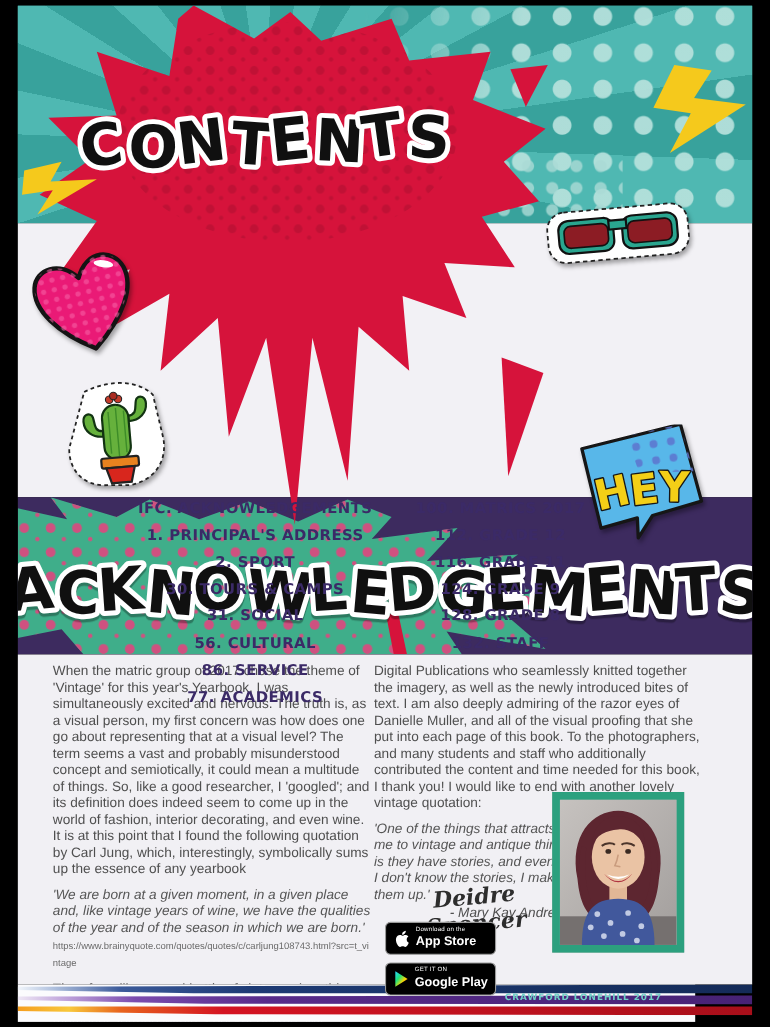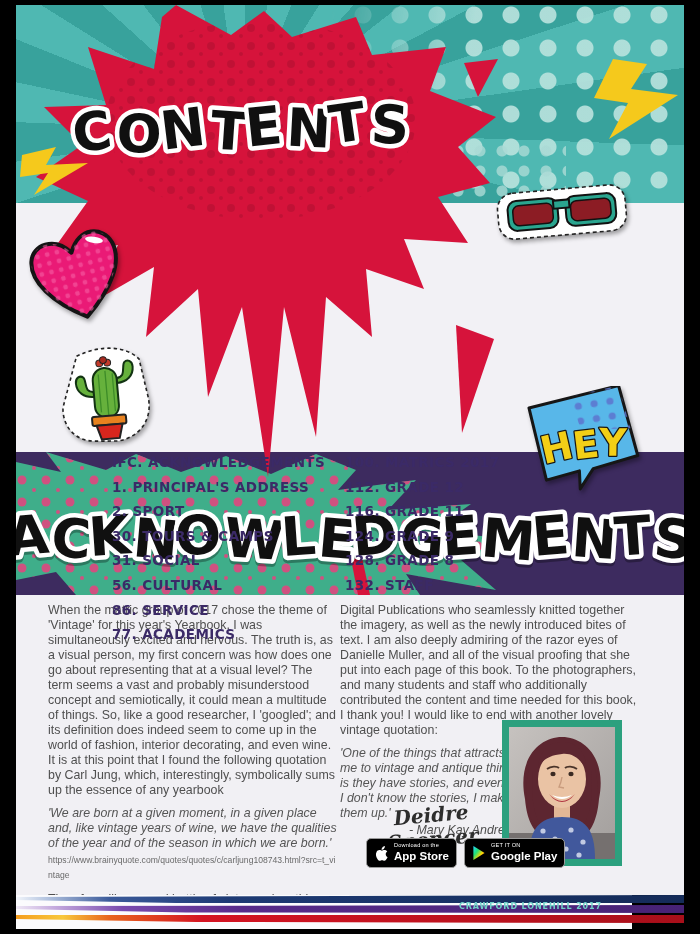--- a/index.html
+++ b/index.html
@@ -18,21 +18,21 @@
         mask-image:linear-gradient(100deg,transparent 4%,#000 40%);}
   .dots-small{position:absolute;left:150px;top:140px;width:400px;height:58px;
         background-image:radial-gradient(circle at 6px 6px,rgba(170,218,213,.9) 0 5px,transparent 6px);
         background-size:22px 20px;opacity:.9;}
 
   .burst-red{position:absolute;left:10px;top:0;width:480px;height:478px;z-index:3;pointer-events:none;}
   .sticker{position:absolute;z-index:4;pointer-events:none;filter:drop-shadow(2px 3px 2px rgba(0,0,0,.35));}
 
   
   .contents{position:relative;width:668px;height:249px;background:#f2f1f5;}
-  .toc-col{position:absolute;top:247px;z-index:5;text-align:left;}
+  .toc-col{position:absolute;top:247px;z-index:5;text-align:center;}
   .toc-left{left:96px;width:240px;}
   .toc-right{left:329px;width:220px;}
   .toc-item{font-family:"DejaVu Sans",sans-serif;font-weight:bold;font-size:13.5px;line-height:24.6px;
         color:#3b2a67;letter-spacing:.4px;white-space:nowrap;}
 
   
   .ackband{position:relative;width:668px;height:143px;background:#3d2b5f;overflow:hidden;}
   .ack-art{position:absolute;left:0;top:0;}
   .ack-title-svg{position:absolute;left:0;top:0;z-index:2;filter:drop-shadow(0 3px 0 rgba(0,0,0,.3));}
   .comic-title{font-family:"DejaVu Sans",sans-serif;font-weight:bold;}
@@ -43,21 +43,21 @@
   .col-l{left:32px;width:289px;}
   .col-r{left:324px;width:302px;}
   .para{margin:0 0 8px 0;}
   .quote{margin:6px 0 2px 0;font-style:italic;color:#555;}
   .quote-narrow{width:180px;}
   .url{margin:0 0 9px 0;font-size:8.6px;color:#6a6a6a;word-break:break-all;}
   .attr{width:180px;text-align:right;font-style:italic;margin-top:2px;}
   .signature{position:absolute;left:330px;top:208px;width:172px;text-align:center;z-index:2;
         font-family:"DejaVu Serif",serif;font-style:italic;font-weight:bold;font-size:20px;
         color:#2d2d2d;transform:rotate(-5deg);}
-  .badges{position:absolute;left:350px;top:243px;display:flex;gap:7px;z-index:2;}
+  .badges{position:absolute;left:334px;top:243px;display:flex;gap:7px;z-index:2;flex-direction:column;}
   .badge{height:28px;background:#000;border:1px solid #9a9a9a;border-radius:5px;display:flex;
         align-items:center;padding:0 7px;gap:5px;color:#fff;}
   .badge .txt{display:flex;flex-direction:column;justify-content:center;line-height:1;}
   .badge .t1{font-size:5.6px;letter-spacing:.2px;}
   .badge .t2{font-size:11.5px;font-weight:bold;margin-top:2px;white-space:nowrap;}
   .photo-frame{position:absolute;left:486px;top:125px;width:106px;height:132px;border:7px solid #2ca07e;
         background:#b9b5b3;z-index:1;}
 
   
   .footer{position:relative;width:616px;height:34px;background:#fbfbfd;}

